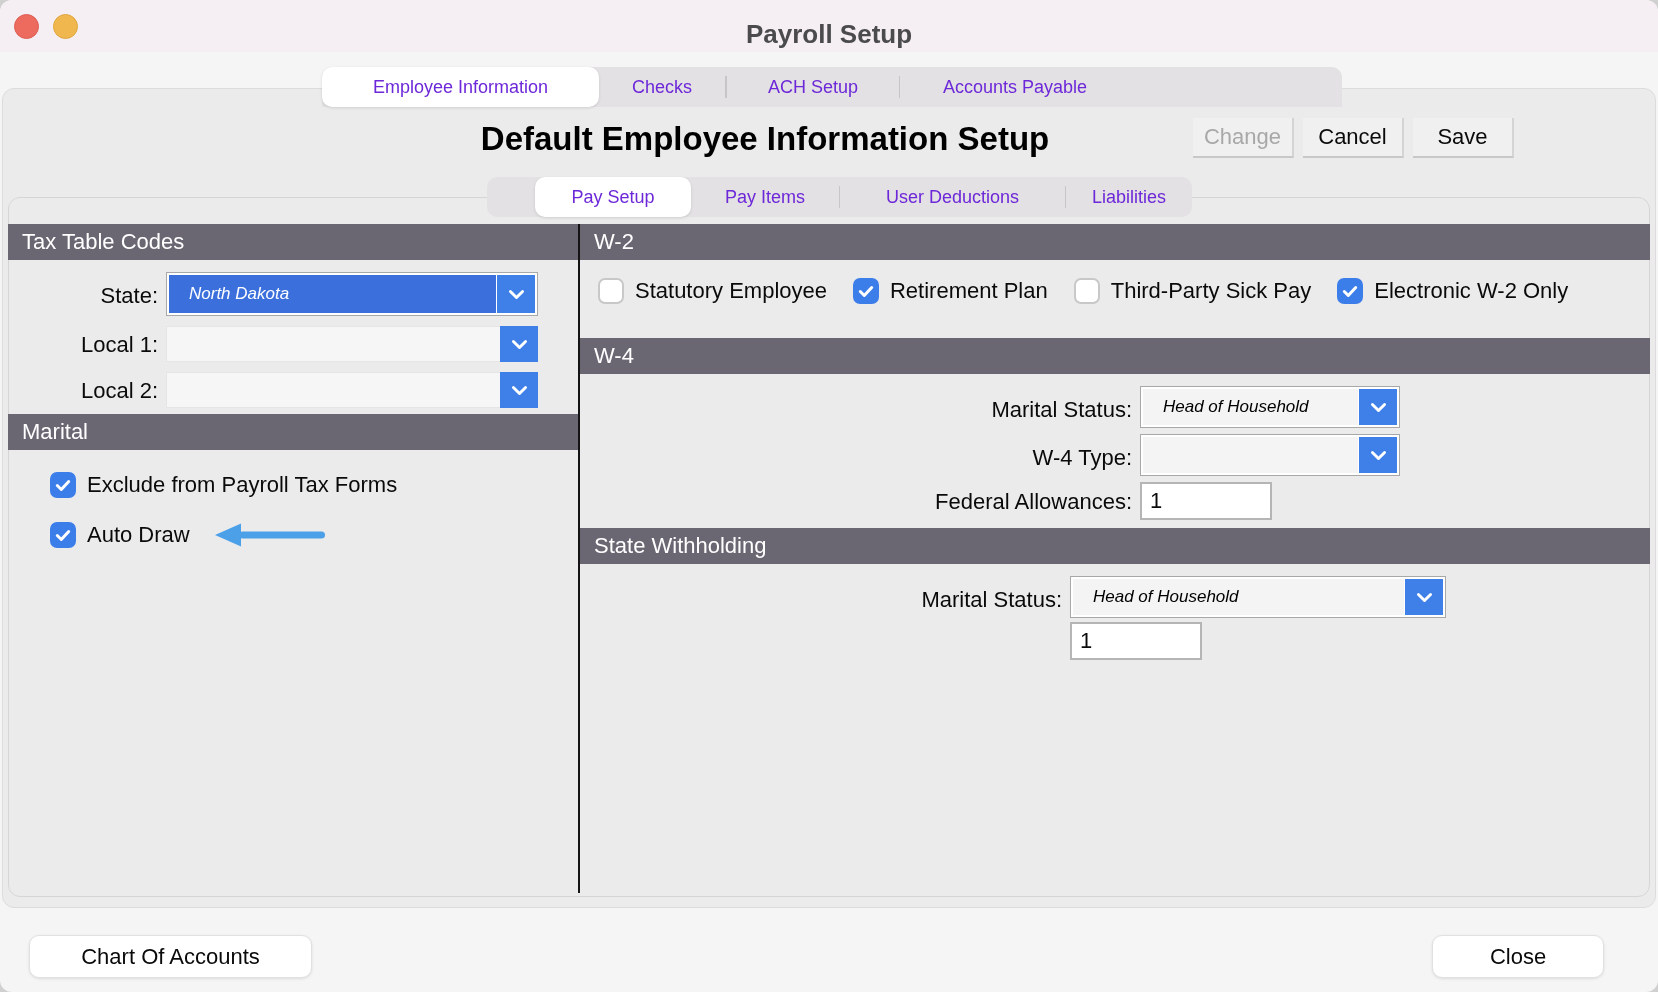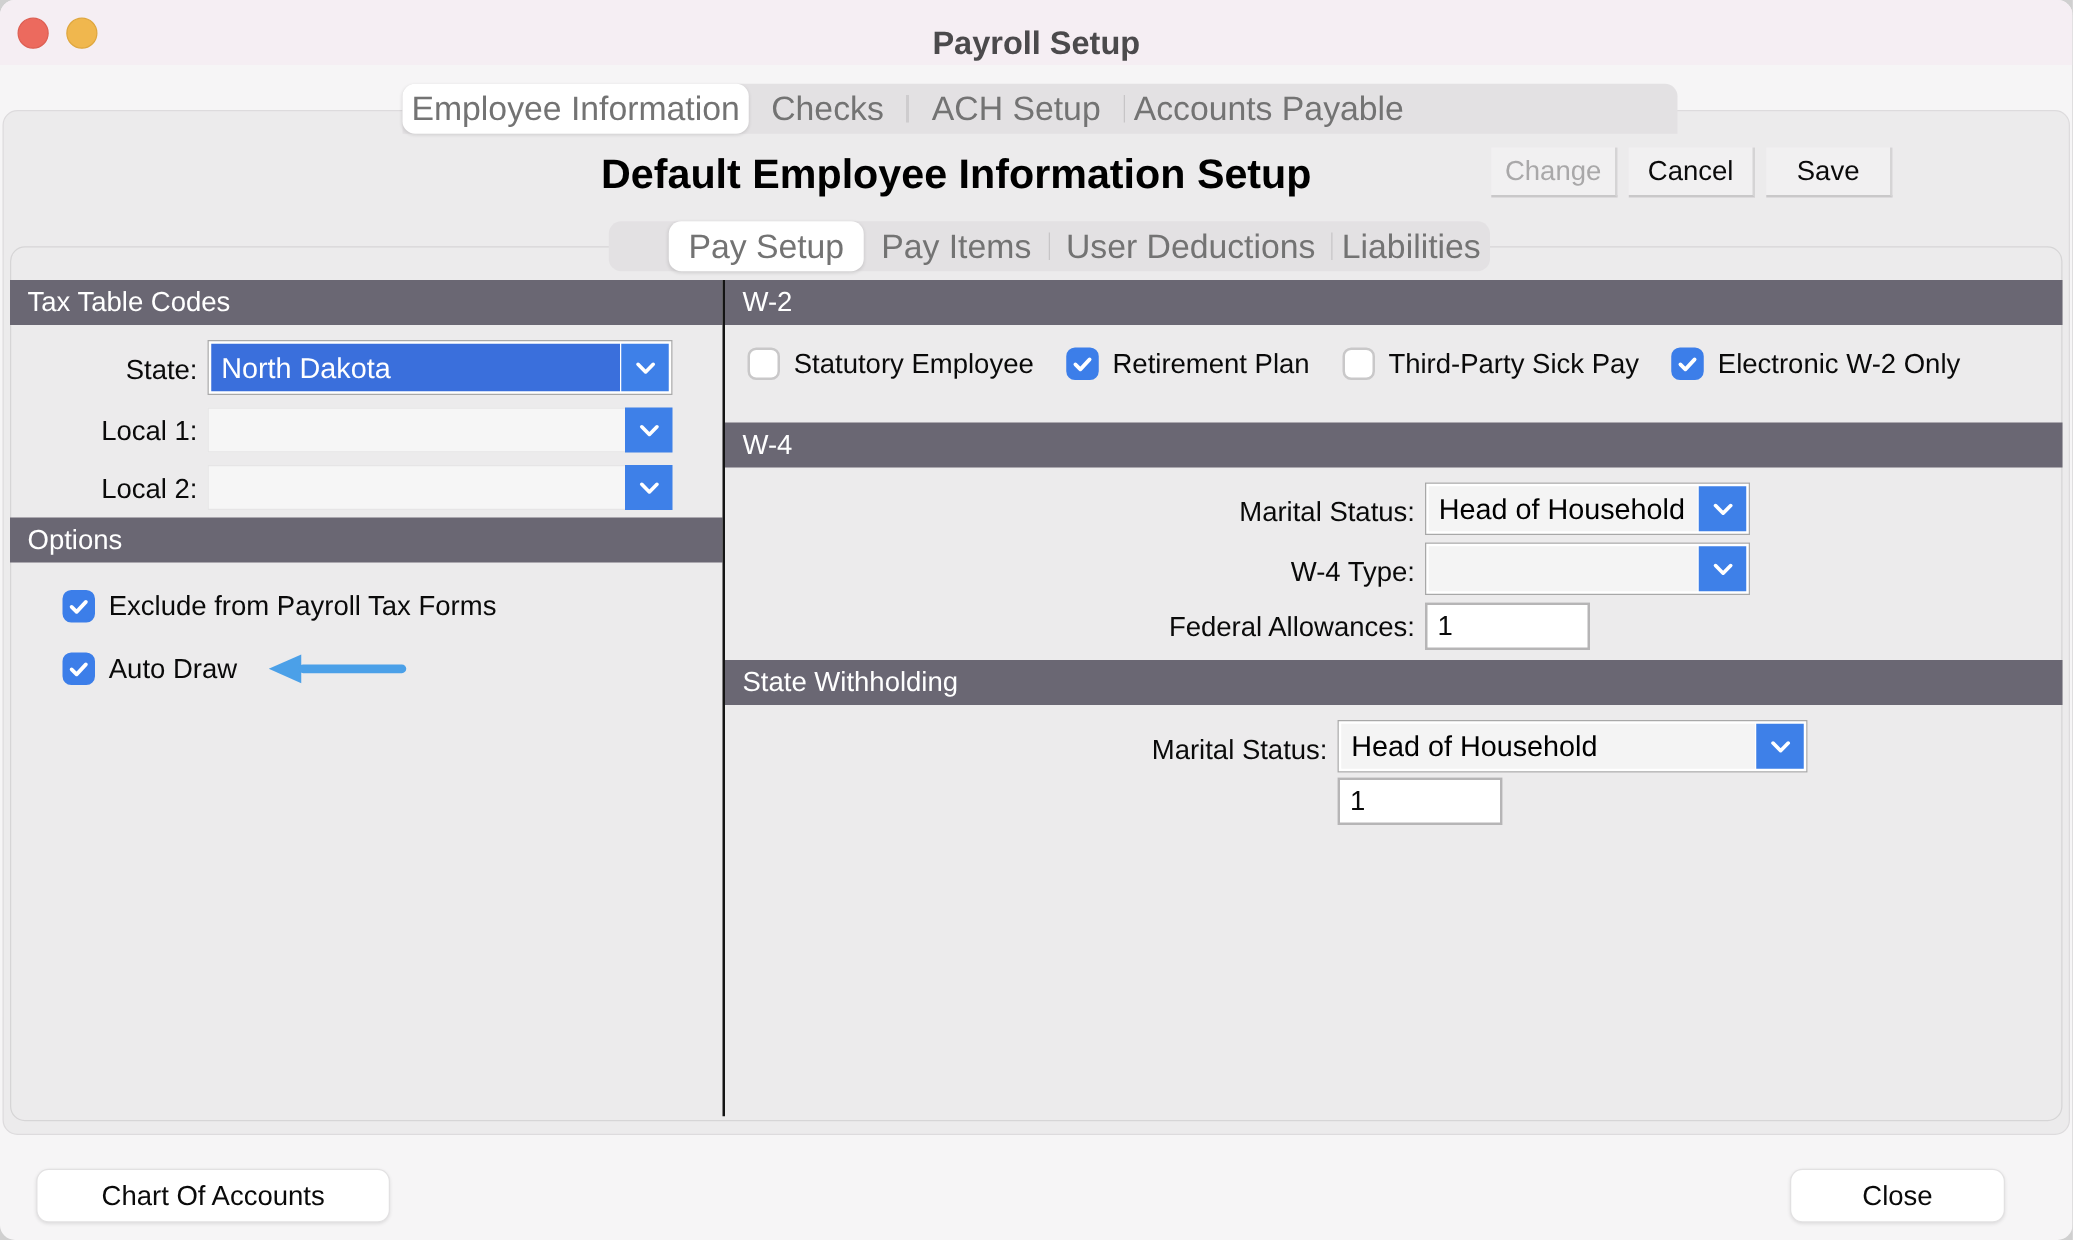--- a/index.html
+++ b/index.html
@@ -13,21 +13,21 @@
   .titlebar{position:absolute;left:0;top:0;width:100%;height:52px;background:#f5eef3;}
   .tl{position:absolute;top:14px;width:25px;height:25px;border-radius:50%;}
   .tl.red{left:14px;background:#ec6a5e;border:1px solid #dd5f53;}
   .tl.yellow{left:53px;background:#f0b74e;border:1px solid #dfa73e;}
   .win-title{position:absolute;left:0;top:19px;width:100%;text-align:center;
     font-size:26px;font-weight:bold;color:#4b4a4c;}
   
   .maintabs{position:absolute;left:322px;top:67px;width:1020px;height:40px;
     background:#e3e1e3;border-radius:10px 10px 0 0;display:flex;align-items:center;z-index:5;}
   .tab{height:100%;display:flex;align-items:center;justify-content:center;
-    font-size:27px;color:#737373;cursor:default;}
+    font-size:18px;color:#6d28d9;cursor:default;}
   .tab.active{background:#ffffff;border-radius:10px;box-shadow:0 1px 3px rgba(0,0,0,.12);}
   .tab-sep{width:1px;height:22px;background:#c7c5c7;}
   
   .panel{position:absolute;left:2px;top:88px;width:1654px;height:820px;
     background:#ecebec;border:1px solid #dddbdd;border-radius:12px;}
   .page-title{position:absolute;left:0;top:120px;width:1530px;text-align:center;
     font-size:33px;font-weight:bold;color:#000;}
   
   .hdr-btns{position:absolute;left:1193px;top:118px;display:flex;gap:9px;}
   .hdr-btn{width:101px;height:40px;display:flex;align-items:center;justify-content:center;
@@ -43,22 +43,22 @@
   
   .bar{position:absolute;height:36px;background:#6a6773;color:#ffffff;
     font-size:22px;display:flex;align-items:center;padding-left:14px;z-index:1;}
   .bar.l{left:8px;width:570px;}
   .bar.r{left:580px;width:1070px;}
   
   .flabel{position:absolute;text-align:right;font-size:22px;line-height:26px;}
   
   .dd-bordered{position:absolute;display:flex;align-items:stretch;background:#ffffff;
     border:1px solid #a8a8a8;padding:2px;}
-  .dd-bordered .field{flex:1;display:flex;align-items:center;padding-left:8px;
-    font-size:23px;overflow:hidden;white-space:nowrap;}
+  .dd-bordered .field{flex:1;display:flex;align-items:center;padding-left:20px;
+    font-size:17px;overflow:hidden;white-space:nowrap;font-style:italic;}
   .field.sel{background:#3a6fdc;color:#ffffff;}
   .field.plain{background:#f4f4f4;color:#000;}
   .dd-btn{width:38px;background:#3e80e8;display:flex;align-items:center;justify-content:center;margin-left:1px;}
   
   .dd-flat{position:absolute;display:flex;align-items:stretch;background:#f6f6f6;
     border:1px solid #e6e5e6;}
   .dd-flat .field{flex:1;}
   .dd-flat .dd-btn{margin:-1px -1px -1px 0;}
   
   .tinput{position:absolute;background:#ffffff;border:2px solid #b6b5b6;
@@ -144,21 +144,21 @@
   <div class="flabel" style="left:20px;top:378px;width:138px">Local 2:</div>
   <div class="dd-flat" style="left:166px;top:372px;width:372px;height:36px">
     <div class="field"></div>
     <div class="dd-btn">
       <svg width="17" height="11" viewBox="0 0 14 9">
           <polyline points="2,2 7,7 12,2" fill="none" stroke="#fff" stroke-width="2.4" stroke-linecap="round" stroke-linejoin="round"></polyline>
         </svg>
     </div>
   </div>
 
-  <div class="bar l" style="top:414px">Options</div>
+  <div class="bar l" style="top:414px">Marital</div>
 
   <div class="cb-group abs" style="left:50px;top:472px">
     <span class="cbx checked">
       <svg width="16" height="13" viewBox="0 0 14 11">
           <polyline points="2,5.5 5.5,9 12,2" fill="none" stroke="#fff" stroke-width="2.6" stroke-linecap="round" stroke-linejoin="round"></polyline>
         </svg>
     </span>
     <span>Exclude from Payroll Tax Forms</span>
   </div>
 

